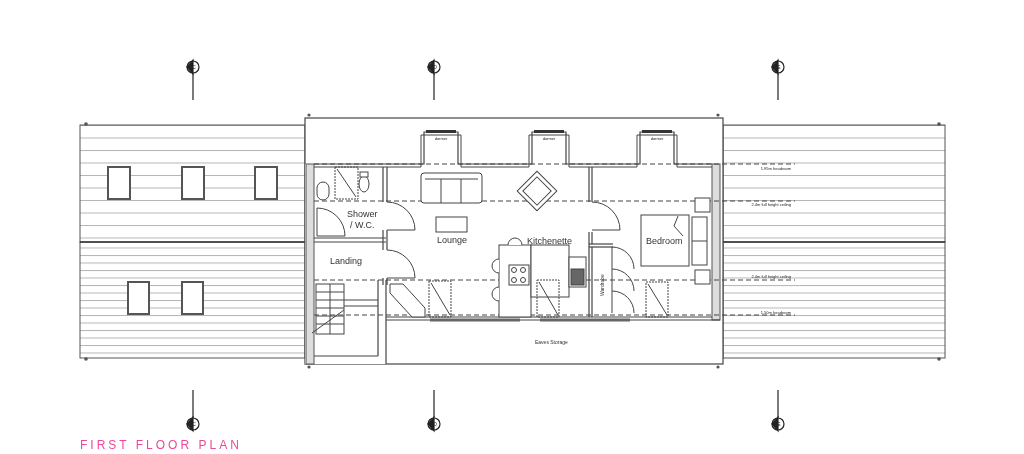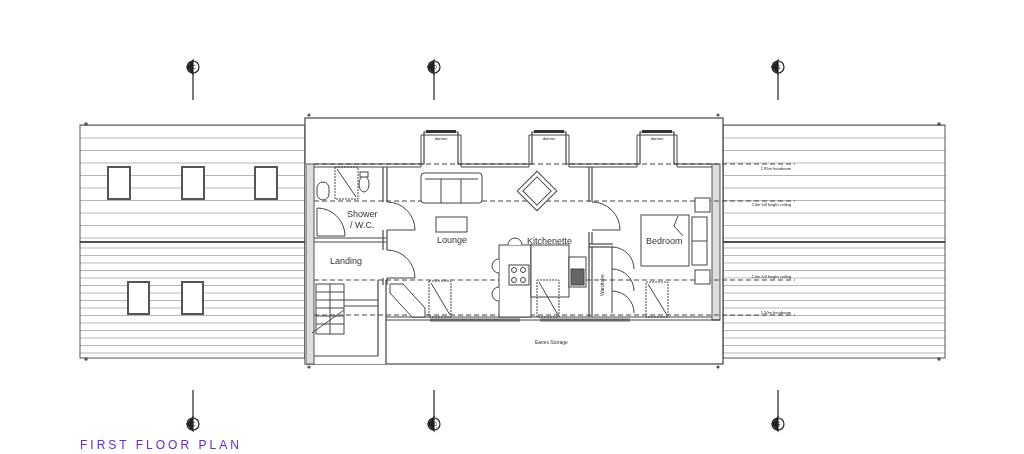--- a/index.html
+++ b/index.html
@@ -1,18 +1,18 @@
 <!DOCTYPE html>
 <html><head>
 <meta charset="utf-8">
 <style>
   html, body { margin: 0; padding: 0; background: #ffffff; }
   body { width: 1024px; height: 454px; position: relative; overflow: hidden; font-family: "Liberation Sans", sans-serif; }
   svg { position: absolute; left: 0; top: 0; }
-  .title { position: absolute; left: 80px; top: 438px; font-size: 12px; letter-spacing: 3px; color: #6d28d9; font-family: "Liberation Sans", sans-serif; }
+  .title { position: absolute; left: 80px; top: 438px; font-size: 12px; letter-spacing: 3px; color: #ec4899; font-family: "Liberation Sans", sans-serif; }
 </style>
 </head>
 <body>
 
 <svg width="1024" height="454" viewBox="0 0 1024 454">
   <defs>
     <pattern id="roofA" width="10" height="12.5" patternUnits="userSpaceOnUse">
       <line x1="0" y1="0.5" x2="10" y2="0.5" stroke="#b5b5b5" stroke-width="1"></line>
     </pattern>
     <pattern id="roofB" width="10" height="7.5" patternUnits="userSpaceOnUse">

